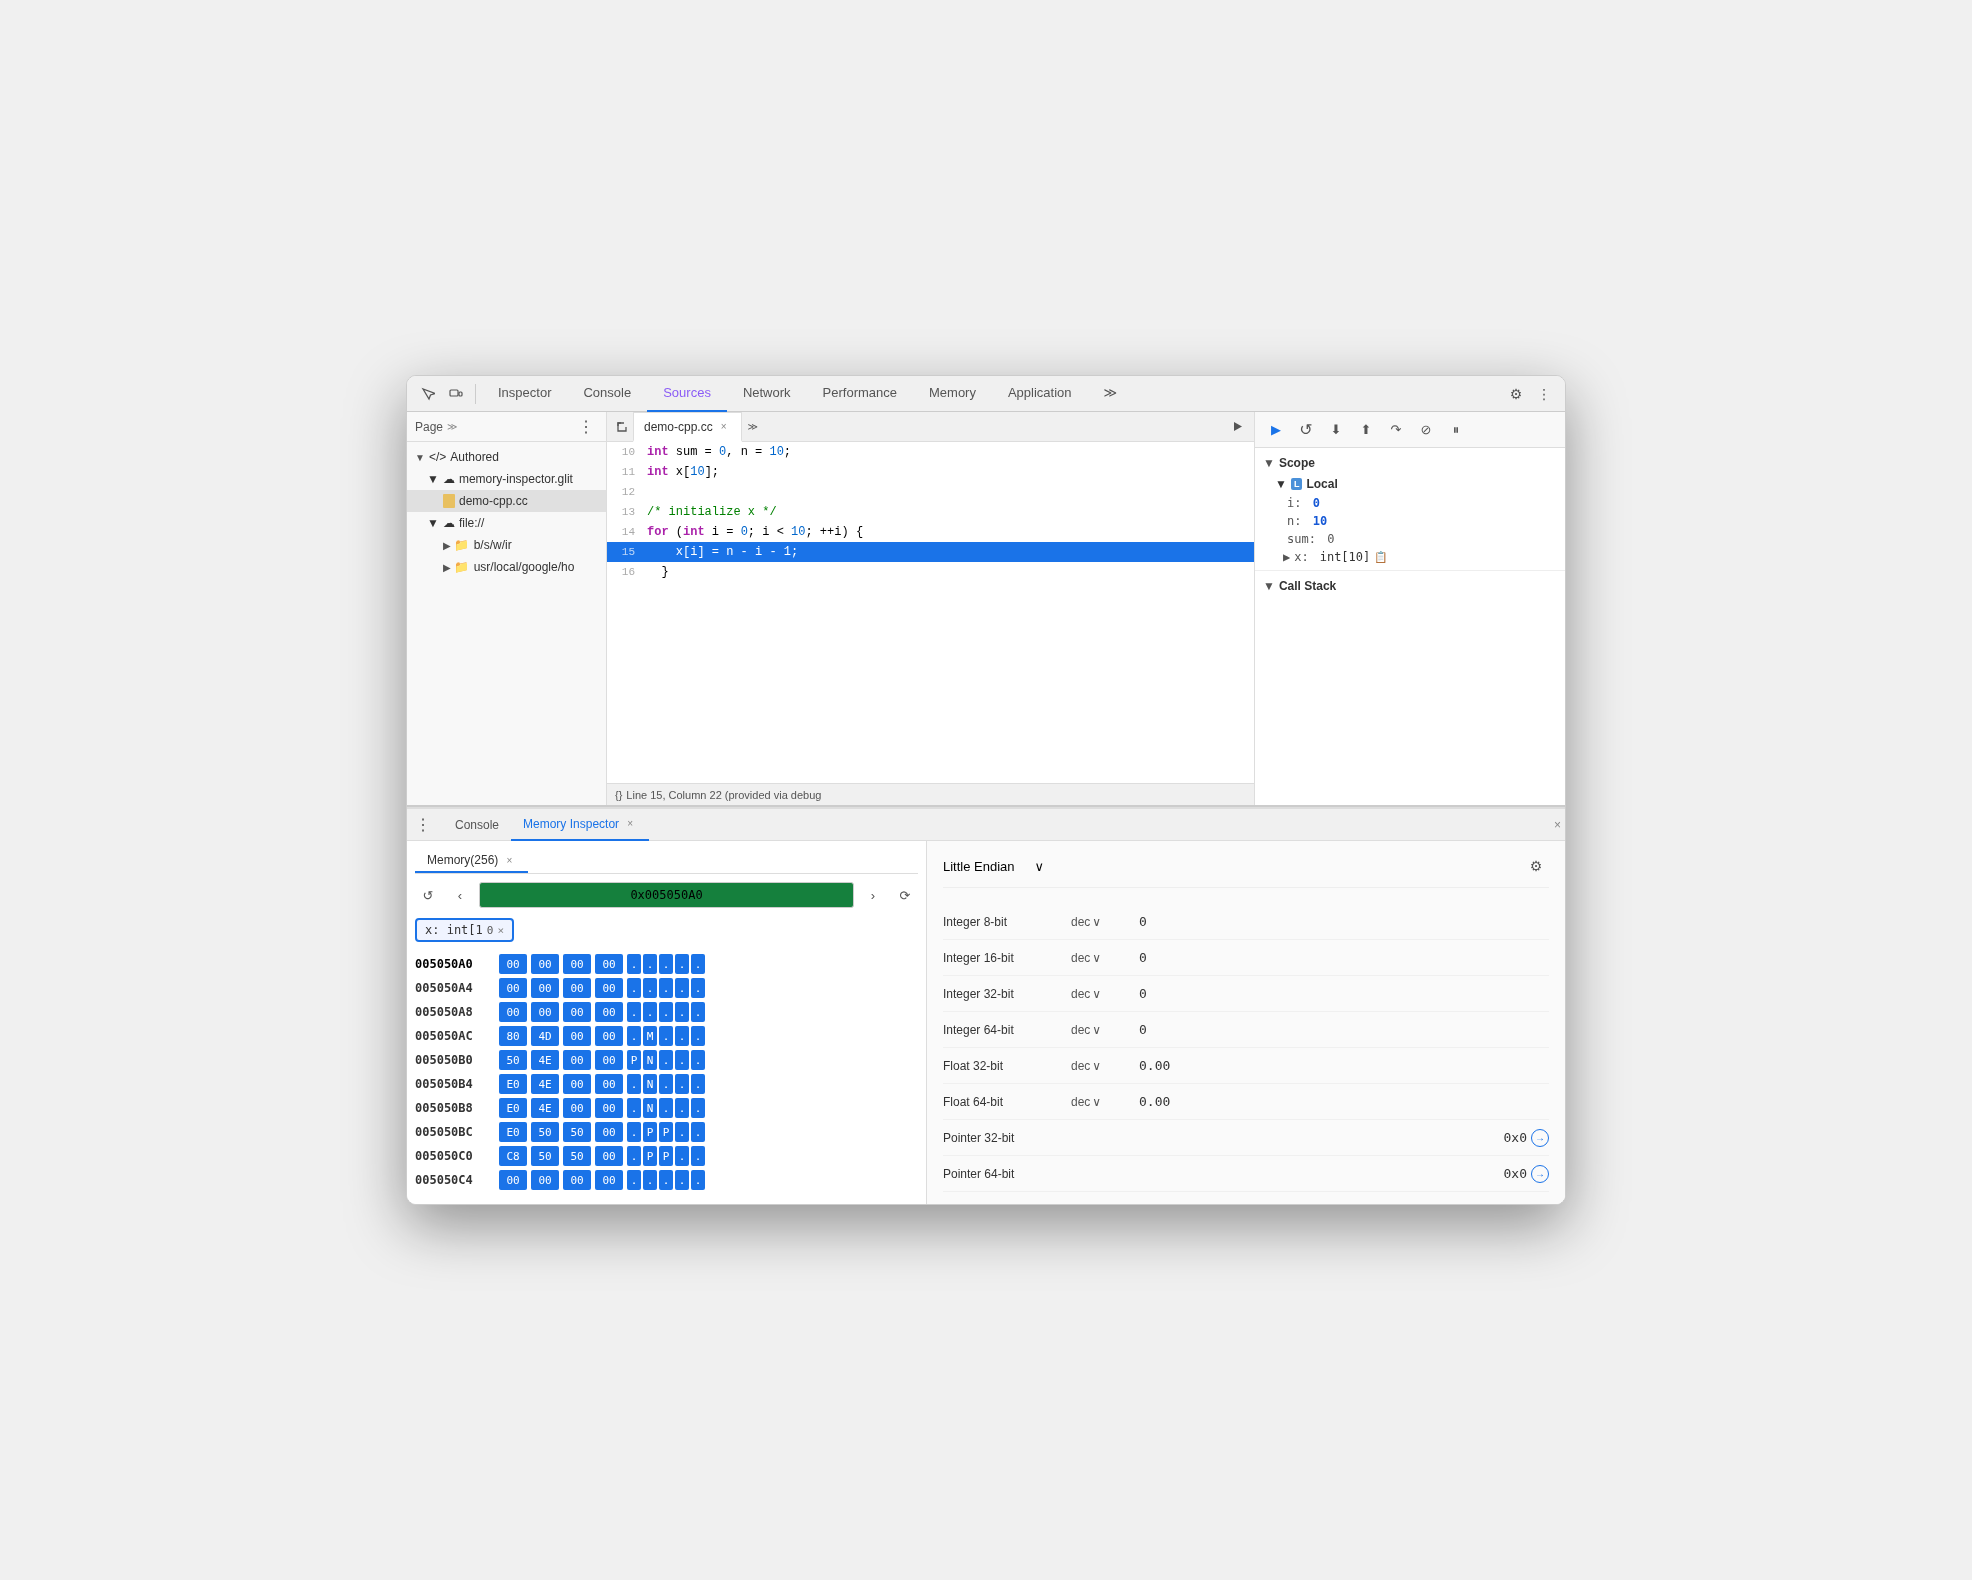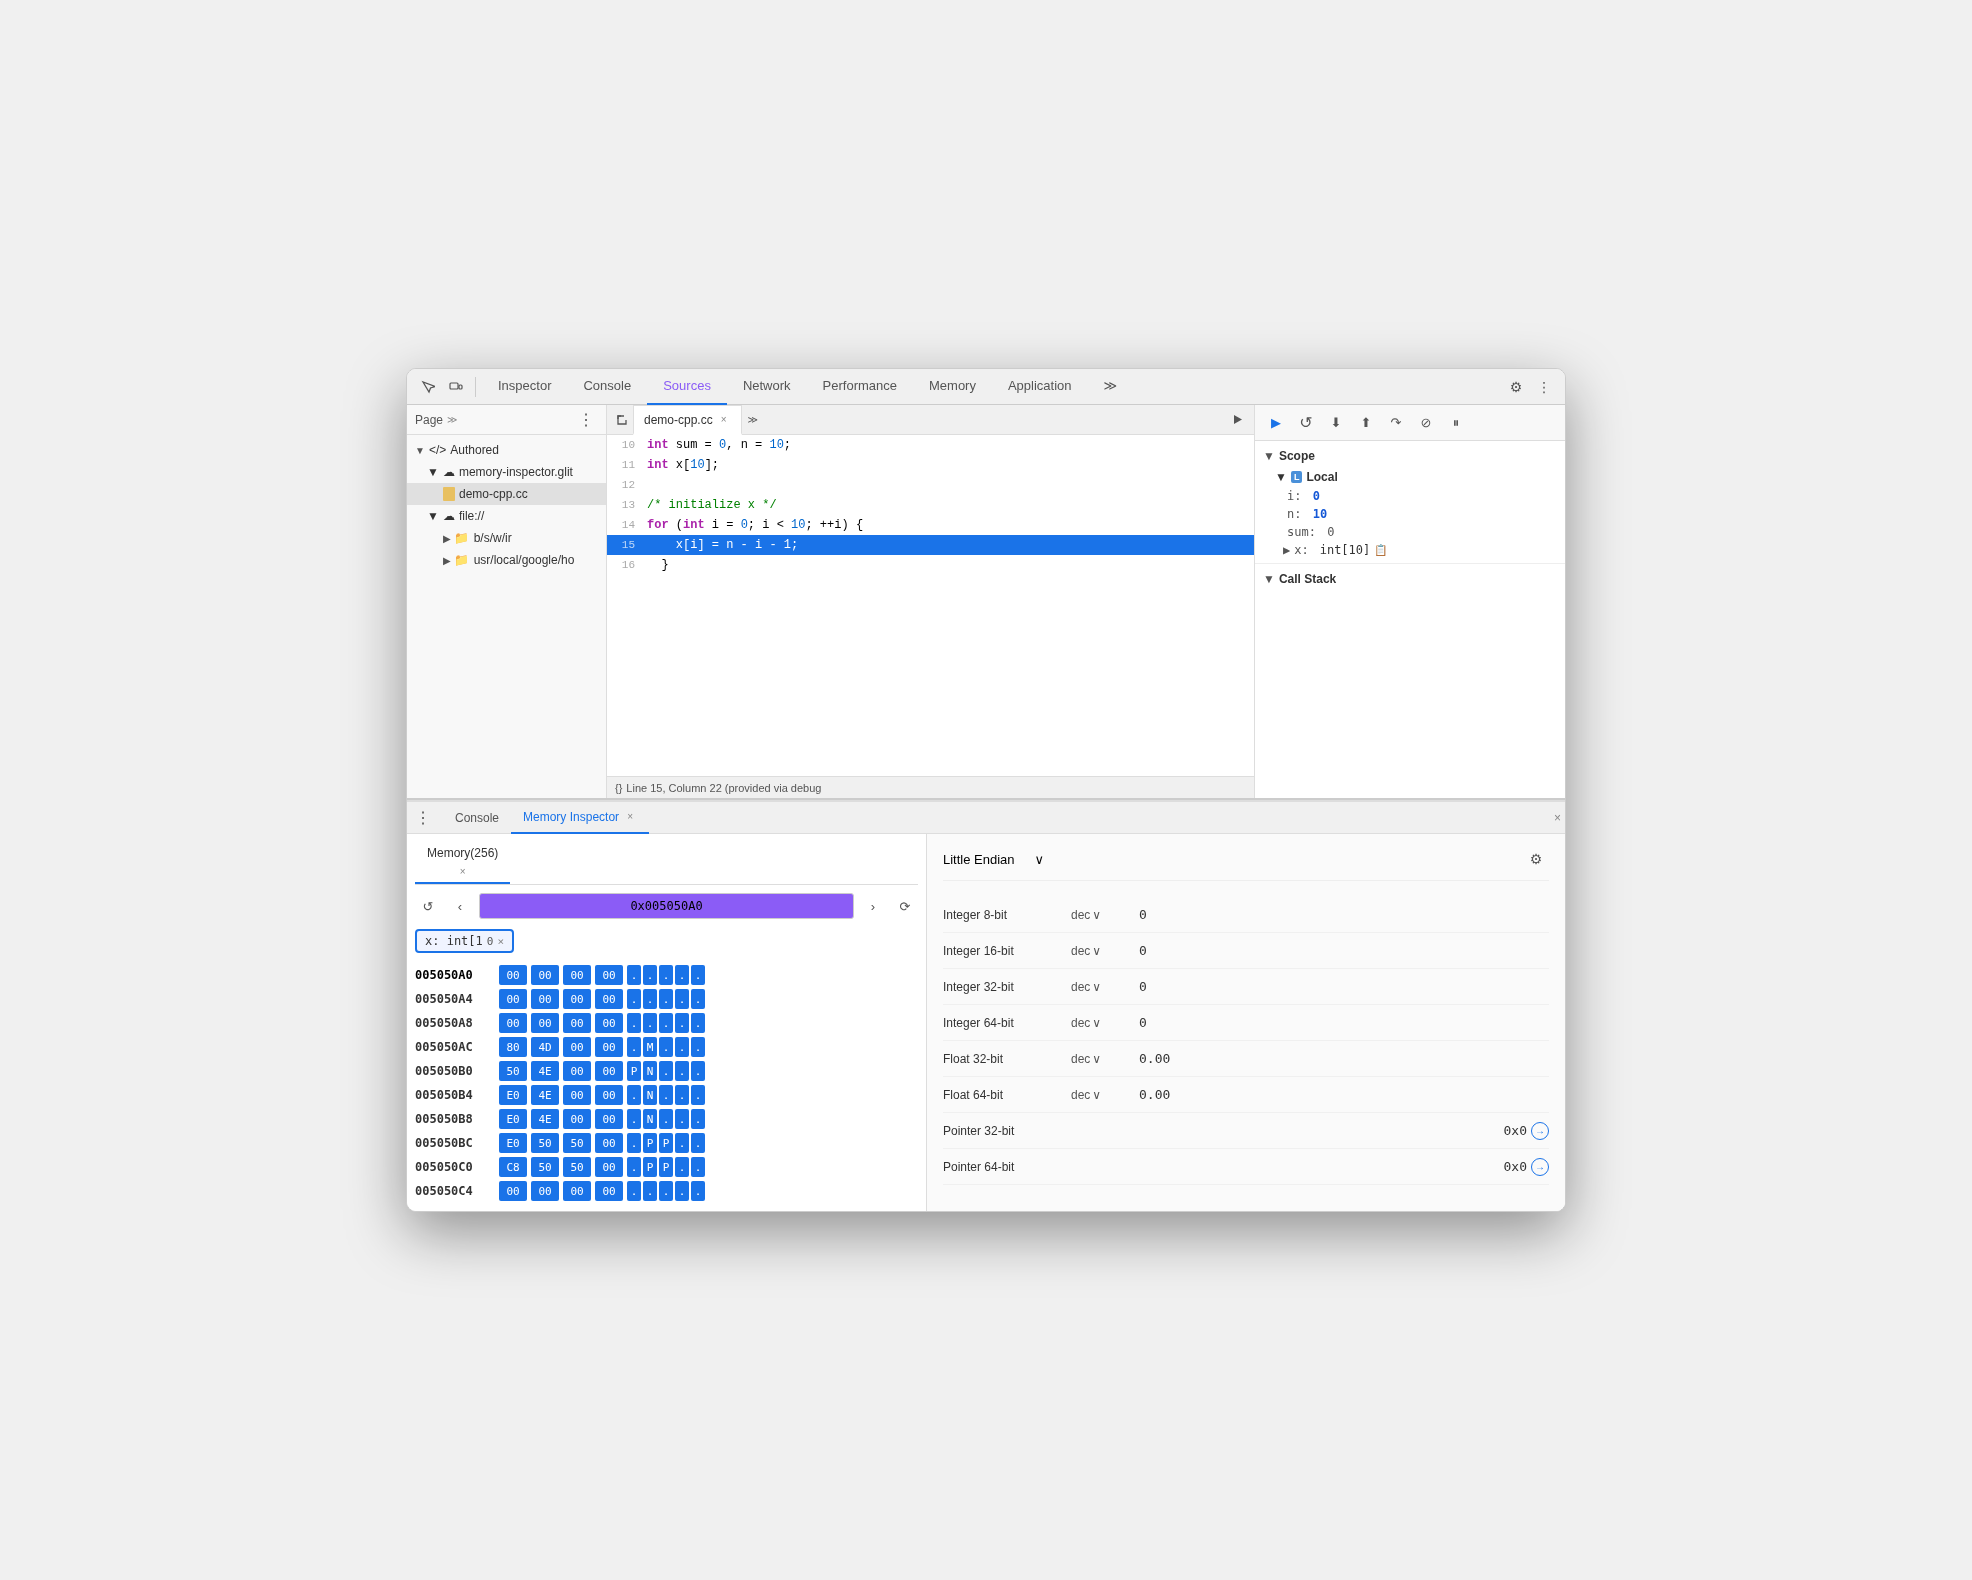--- a/index.html
+++ b/index.html
@@ -376,21 +376,20 @@
       margin-bottom: 8px;
     }
     .memory-subtab {
       padding: 4px 12px;
       font-size: 12px;
       cursor: pointer;
       color: #555;
       display: flex;
       align-items: center;
       gap: 4px;
-      flex-direction: column;
     }
     .memory-subtab.active {
       border-bottom: 2px solid #1a73e8;
       color: #333;
     }
     .memory-nav {
       display: flex;
       align-items: center;
       gap: 6px;
       margin-bottom: 10px;
@@ -408,21 +407,21 @@
     }
     .mem-address-input {
       flex: 1;
       height: 26px;
       border: 1px solid #ccc;
       border-radius: 3px;
       padding: 1px 8px;
       font-size: 12px;
       font-family: 'Monaco', 'Menlo', monospace;
       text-align: center;
-      background: #8b5cf6;
+      background: #15803d;
     }
     .highlight-badge {
       display: flex;
       align-items: center;
       background: #f0f4ff;
       border: 2px solid #1a73e8;
       border-radius: 4px;
       padding: 3px 8px;
       gap: 4px;
       font-family: 'Monaco', 'Menlo', monospace;

